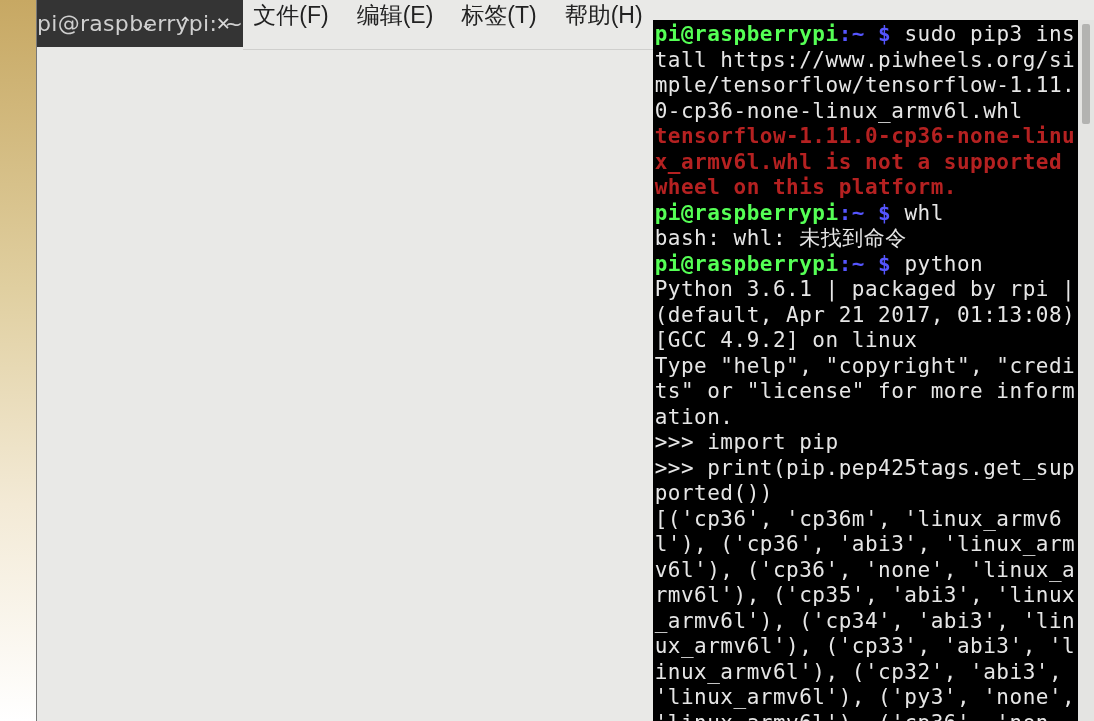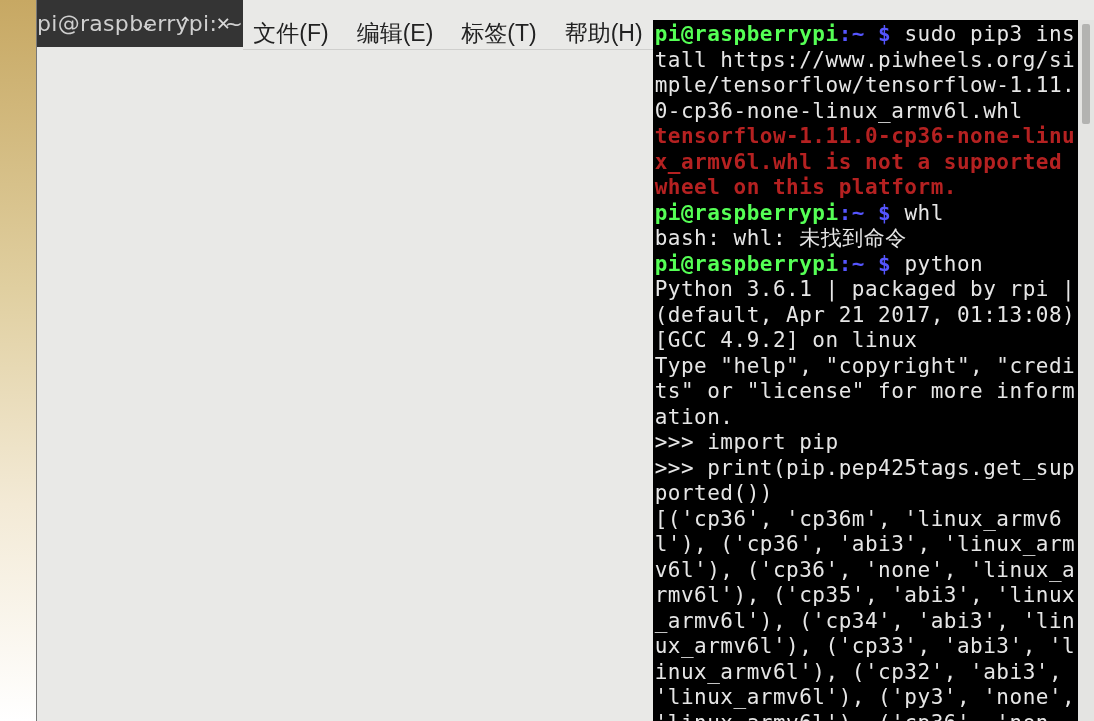--- a/index.html
+++ b/index.html
@@ -46,21 +46,21 @@
   }
   .title-controls span {
     font-size: 18px;
     width: 20px; text-align: center;
     cursor: pointer;
   }
   .menubar {
     height: 50px;
     background: #e9e9e7;
     display: flex;
-    align-items: flex-end;
+    align-items: flex-start;
     padding: 0 10px;
     gap: 28px;
     font-size: 23px;
     color: #222;
     border-bottom: 1px solid #cfcfcd;
   }
   .menubar .menu-item { cursor: pointer; }
   .terminal-wrap {
     flex: 1;
     background: #000;

